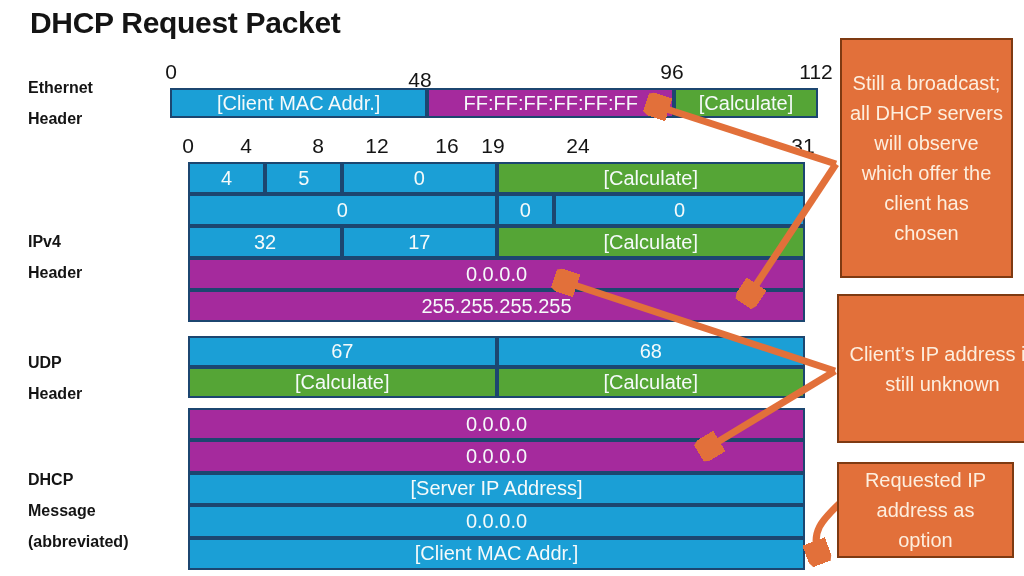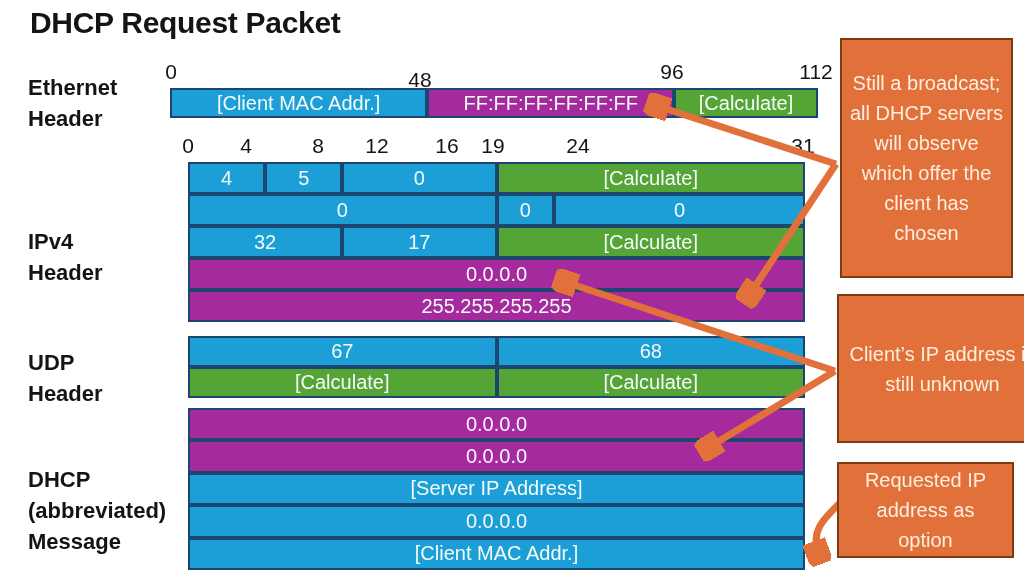--- a/index.html
+++ b/index.html
@@ -1,21 +1,21 @@
 <!DOCTYPE html>
 <html style="--cell-blue: #1b9fd6; --cell-purple: #a52a9d; --cell-green: #55a536; --cell-border: #1c4670; --cell-text: #f5fafa; --annotation-fill: #e2703a; --annotation-border: #7e3a12; --annotation-text: #fdeede; --arrow: #e2703a; --text-dark: #141414;"><head>
 <meta charset="utf-8">
 <style>
   html,body { margin:0; padding:0; background:#fff; font-family:"Liberation Sans", sans-serif; }
   .canvas { position:relative; width:1024px; height:576px; background:#ffffff; overflow:hidden;border-radius:6px; }
 
   .title { position:absolute; left:30px; top:6px; font-size:30px; font-weight:bold;
            color:var(--text-dark); letter-spacing:-0.3px; }
 
-  .side-label { position:absolute; left:28px; font-size:22px; font-weight:bold;
+  .side-label { position:absolute; left:28px; font-size:16px; font-weight:bold;
                 color:var(--text-dark); line-height:31px; }
 
   .tick { position:absolute; transform:translateX(-50%); font-size:21px; color:var(--text-dark);
           white-space:nowrap; }
 
   .grid { position:absolute; }
   .prow { display:flex; width:100%; }
   .cell { box-sizing:border-box; border:2px solid var(--cell-border); color:var(--cell-text);
           font-size:20px; display:flex; align-items:center; justify-content:center;
           white-space:nowrap; overflow:hidden; }
@@ -50,22 +50,22 @@
   <div class="side-label" style="top:226px;">
     <div>IPv4</div>
     <div>Header</div>
   </div>
   <div class="side-label" style="top:347px;">
     <div>UDP</div>
     <div>Header</div>
   </div>
   <div class="side-label" style="top:464px;">
     <div>DHCP</div>
+    <div>Message</div>
     <div>(abbreviated)</div>
-    <div>Message</div>
   </div>
 
   <span class="tick" style="left:171px; top:60px;">0</span>
   <span class="tick" style="left:420px; top:68px;">48</span>
   <span class="tick" style="left:672px; top:60px;">96</span>
   <span class="tick" style="left:816px; top:60px;">112</span>
 
   <div class="grid eth" style="left:170px; top:88px; width:648px;">
     <div class="prow">
       <div class="cell blue" style="width:39.7%;">[Client MAC Addr.]</div>

